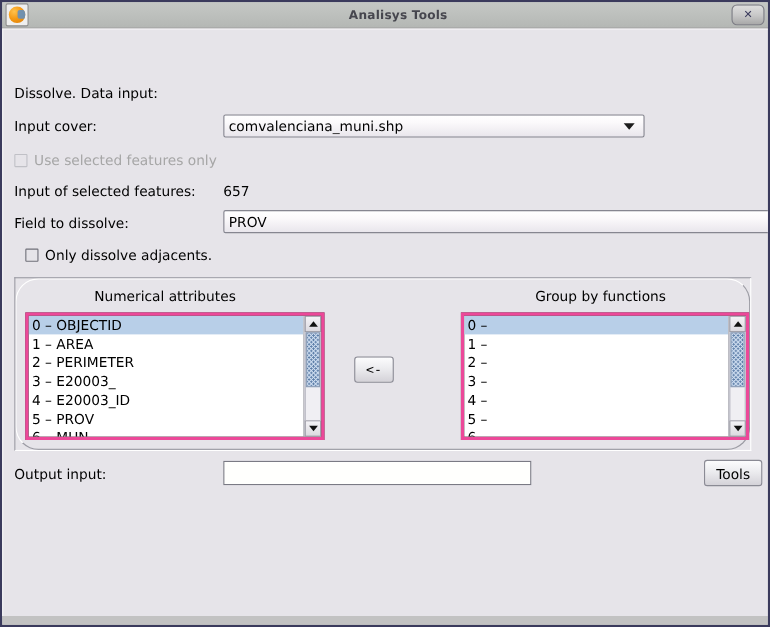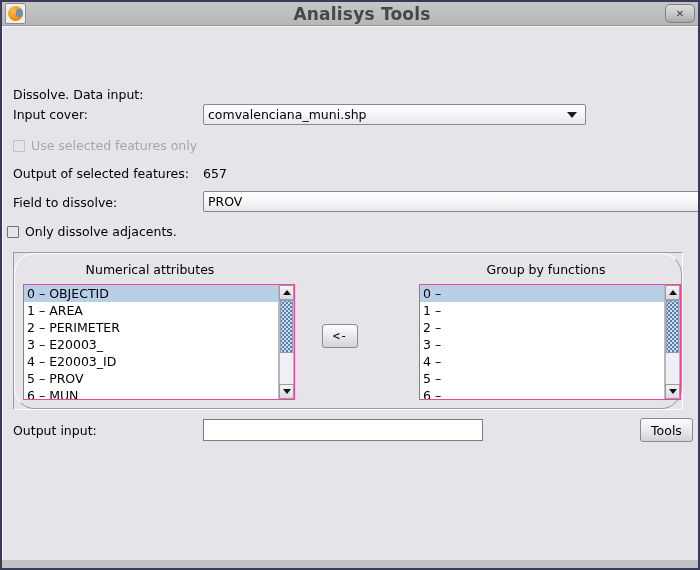--- a/index.html
+++ b/index.html
@@ -66,21 +66,21 @@
     width: 8px;
     height: 8px;
     background: #5b8fc9;
     border-radius: 2px;
     opacity: .85;
   }
   .title-text {
     position: absolute;
     left: 0; right: 0;
     text-align: center;
-    font-size: 17px;
+    font-size: 11px;
     font-weight: bold;
     color: #46464e;
     letter-spacing: .2px;
     pointer-events: none;
     padding-left: 24px;
   }
   .close-btn {
     margin-left: auto;
     width: 30px;
     height: 19px;
@@ -191,21 +191,21 @@
     width: 100%;
     text-align: center;
     font-size: 12.5px;
     color: #000;
   }
 
   
   .listbox {
     position: absolute;
     box-sizing: border-box;
-    border: 1px solid #ec4899;
+    border: 3px solid #ec4899;
     background: #404040;
     display: flex;
     overflow: hidden;
   }
   .list-items {
     flex: 1 1 auto;
     overflow: hidden;
     background: #ffffff;
   }
   .list-item {
@@ -319,53 +319,53 @@
   <div class="titlebar">
     <div class="app-icon">
       <div class="globe"></div>
     </div>
     <div class="title-text">Analisys Tools</div>
     <div class="close-btn">✕</div>
   </div>
 
   <div class="content">
 
-    <div class="row" style="left:10px; top:60px;text-align:right;">
+    <div class="row" style="left:10px; top:50px;text-align:right;">
       <span class="lbl">Dissolve. Data input:</span>
     </div>
 
     <div class="row" style="left:10px; top:80px;">
       <span class="lbl">Input cover:</span>
     </div>
     <div class="combo" style="position:absolute; left:200px; top:77px; width:383px;">
       <span class="val">comvalenciana_muni.shp</span>
       <span class="arrow"></span>
     </div>
 
     <div class="row cbx-wrap" style="left:10px; top:111px;">
       <span class="cbx disabled"></span>
       <span class="lbl dim">Use selected features only</span>
     </div>
 
     <div class="row" style="left:10px; top:139px;">
-      <span class="lbl">Output of selected features:</span>
+      <span class="lbl">Input of selected features:</span>
     </div>
     <div class="row" style="left:200px; top:139px;">
       <span class="lbl">657</span>
     </div>
 
     <div class="row" style="left:10px; top:168px;">
       <span class="lbl">Field to dissolve:</span>
     </div>
     <div class="combo" style="position:absolute; left:200px; top:164px; width:560px;">
       <span class="val">PROV</span>
       <span class="arrow"></span>
     </div>
 
-    <div class="row cbx-wrap" style="left:4px; top:197px;">
+    <div class="row cbx-wrap" style="left:20px; top:197px;">
       <span class="cbx"></span>
       <span class="lbl">Only dissolve adjacents.</span>
     </div>
 
     <div class="panel" style="left:10px; top:225px; width:670px; height:158px;">
       <div class="panel-inner">
 
         <div class="list-title" style="left:0; width:270px;">Numerical attributes</div>
 
         <div class="list-title" style="left:auto; right:0; width:270px;">Group by functions</div>

